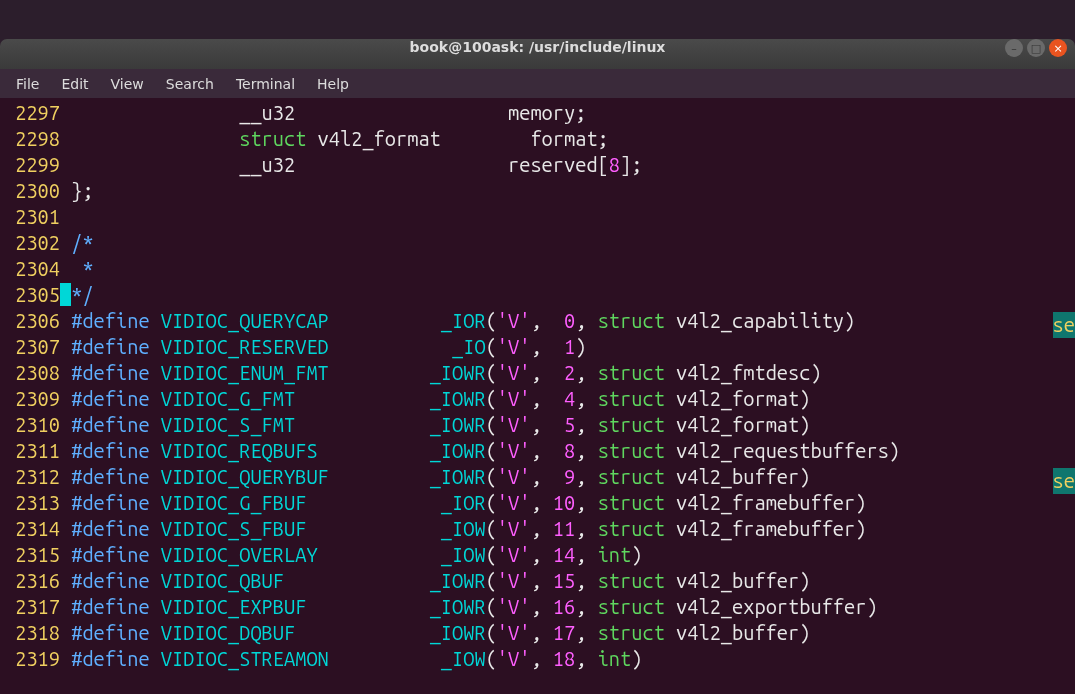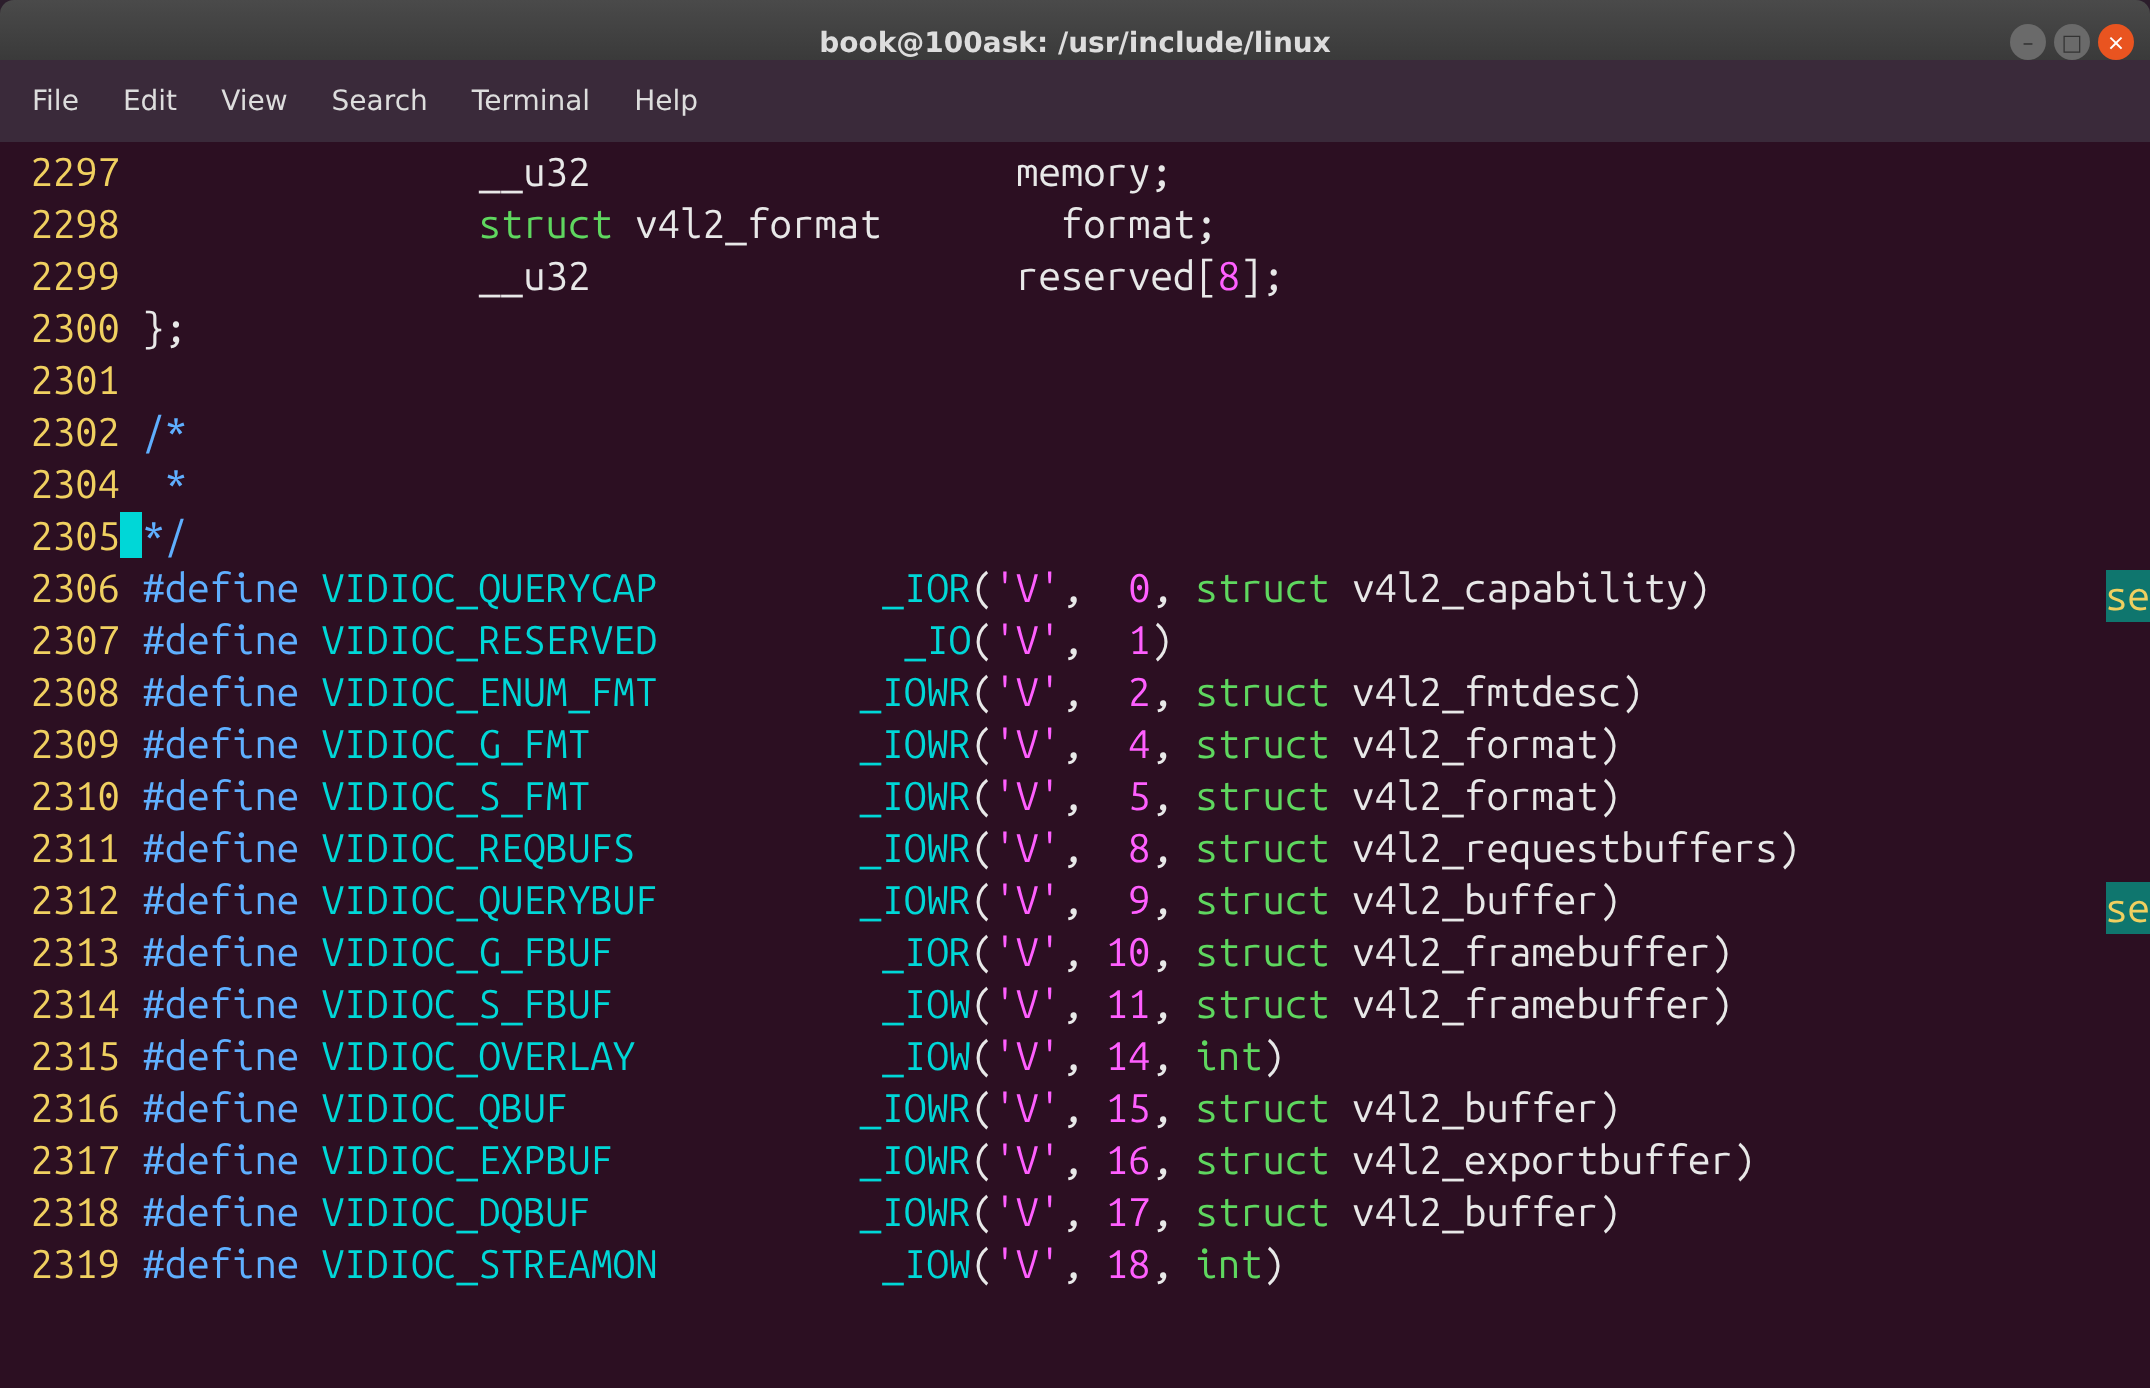--- a/index.html
+++ b/index.html
@@ -1,24 +1,24 @@
 <!DOCTYPE html>
 <html><head>
   <meta charset="utf-8">
   <style>
     * { margin: 0; padding: 0; box-sizing: border-box; }
     body { font-family: "DejaVu Sans", sans-serif; background: #2c1e2c; width: 1075px; height: 694px; overflow: hidden; }
-    .titlebar { background: linear-gradient(to bottom, #4a4a4a, #3a3a3a); height: 30px; display: flex; align-items: flex-end; padding: 0 8px; position: relative; border-radius: 7px 7px 0 0; }
+    .titlebar { background: linear-gradient(to bottom, #4a4a4a, #3a3a3a); height: 30px; display: flex; align-items: flex-start; padding: 0 8px; position: relative; border-radius: 7px 7px 0 0; margin-top: 39px; }
     .title { color: #ddd; font-size: 14px; font-weight: bold; margin: 0 auto; }
     .winbtns { position: absolute; right: 8px; display: flex; gap: 4px; }
     .winbtn { width: 18px; height: 18px; border-radius: 50%; display: flex; align-items: center; justify-content: center; font-size: 11px; }
     .winbtn.min { background: #6a6a6a; color: #333; }
     .winbtn.max { background: #6a6a6a; color: #333; }
     .winbtn.close { background: #e95420; color: #fff; }
-    .menubar { background: #3a2a3a; height: 41px; display: flex; align-items: center; padding: 0 6px; gap: 2px; }
+    .menubar { background: #3a2a3a; height: 29px; display: flex; align-items: center; padding: 0 6px; gap: 2px; }
     .menuitem { color: #ddd; font-size: 14px; padding: 4px 10px; cursor: pointer; }
     .term { background: #2c0f22; font-family: "Ubuntu Mono", "DejaVu Sans Mono", monospace; font-size: 20px; line-height: 26px; padding: 2px 4px; height: 672px; overflow: hidden; position: relative; }
     .ln { white-space: pre; }
     .lnum { color: #f0d060; display: inline-block; width: 56px; text-align: right; }
     .ws { color: #e8e8e8; }
     .kw { color: #5fd75f; }
     .ty { color: #00d7d7; }
     .num { color: #ff5fff; }
     .pp { color: #5fafff; }
     .cm { color: #5fafff; }

